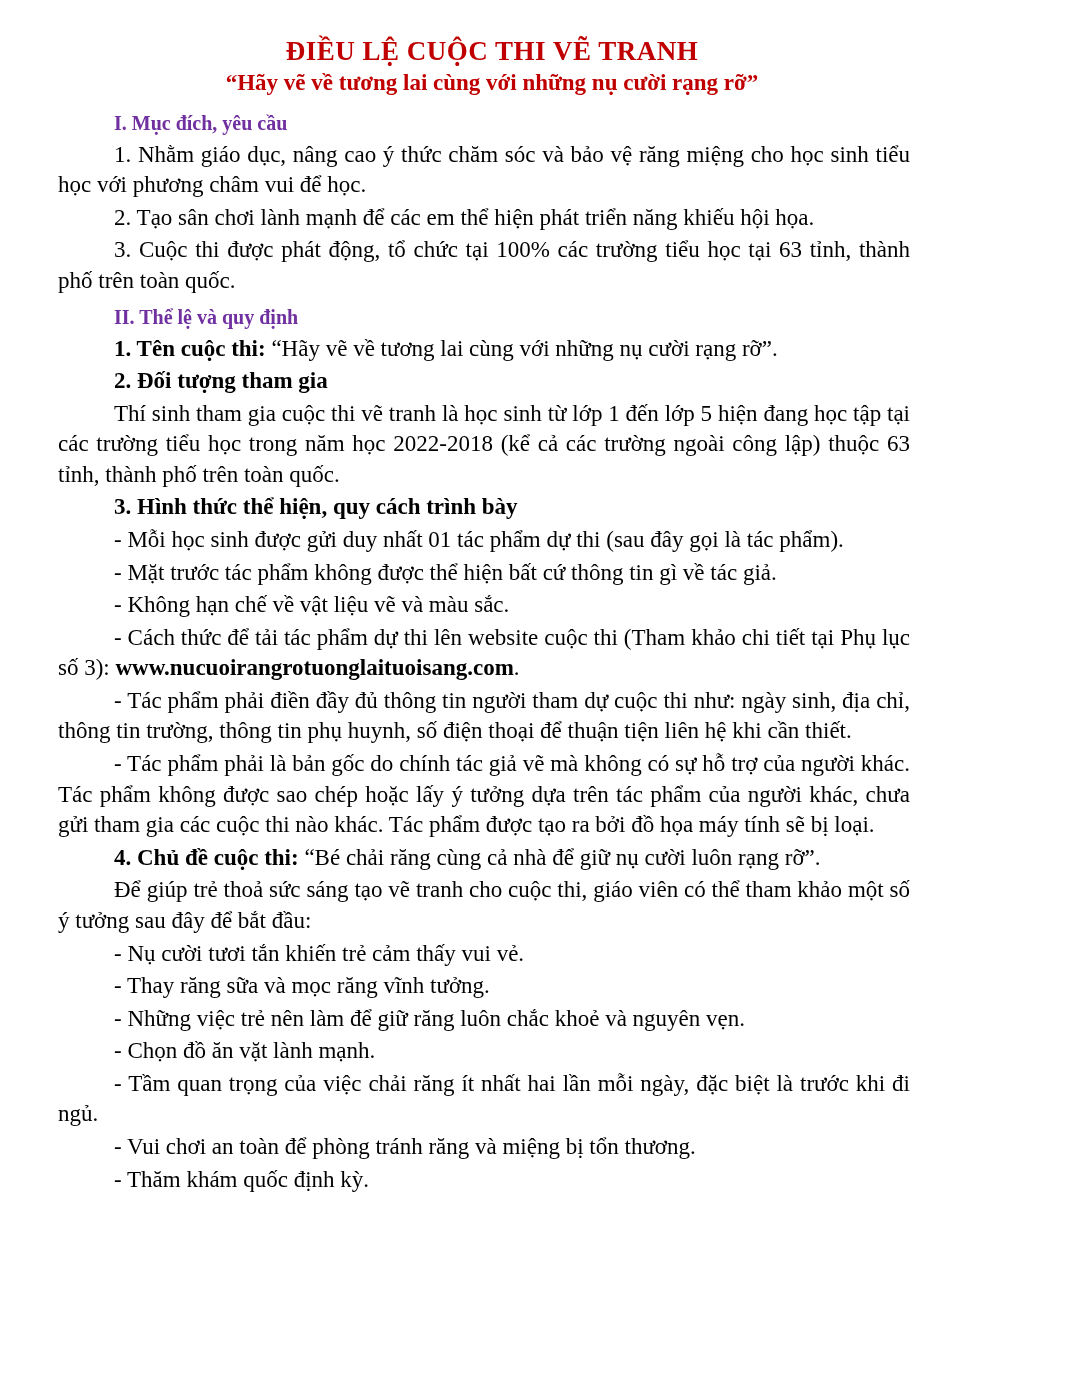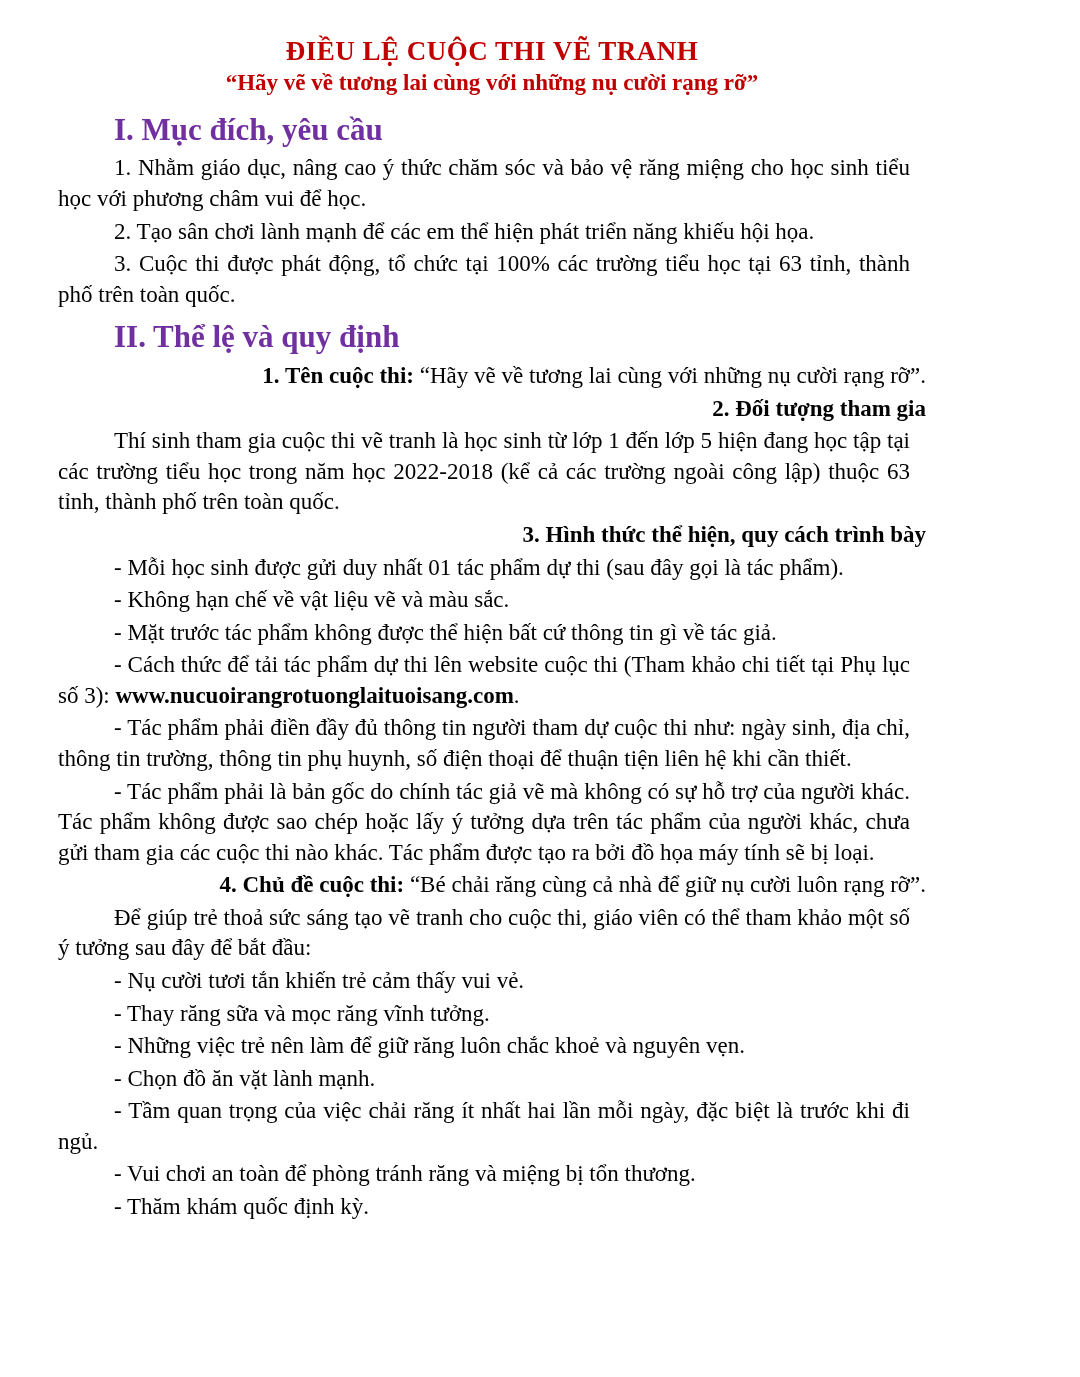--- a/index.html
+++ b/index.html
@@ -33,21 +33,21 @@
     text-align: center;
     color: #c00000;
     font-weight: bold;
     font-size: 23px;
     line-height: 1.2;
     margin: 0 0 14px 0;
   }
   .section-head {
     color: #7030a0;
     font-weight: bold;
-    font-size: 31px;
+    font-size: 20px;
     text-indent: 56px;
     margin: 8px 0 4px 0;
     line-height: 1.25;
   }
   p.body {
     font-size: 23px;
     line-height: 1.33;
     margin: 0 16px 2px 0;
     text-align: justify;
     text-indent: 56px;
@@ -55,21 +55,21 @@
   }
   p.dash {
     text-indent: 56px;
   }
   .strong-head {
     font-size: 23px;
     line-height: 1.33;
     margin: 2px 0 2px 0;
     text-indent: 56px;
     font-weight: bold;
-    text-align: right;
+    text-align: left;
   }
   .strong-head .normal {
     font-weight: normal;
   }
   .url {
     font-weight: bold;
   }
 </style>
 </head>
 <body>
@@ -88,22 +88,22 @@
 
   <p class="strong-head">
     <span>1. Tên cuộc thi:</span><span class="normal"> “Hãy vẽ về tương lai cùng với những nụ cười rạng rỡ”.</span>
   </p>
 
   <p class="strong-head">2. Đối tượng tham gia</p>
   <p class="body">Thí sinh tham gia cuộc thi vẽ tranh là học sinh từ lớp 1 đến lớp 5 hiện đang học tập tại các trường tiểu học trong năm học 2022-2018 (kể cả các trường ngoài công lập) thuộc 63 tỉnh, thành phố trên toàn quốc.</p>
 
   <p class="strong-head">3. Hình thức thể hiện, quy cách trình bày</p>
   <p class="body dash">- Mỗi học sinh được gửi duy nhất 01 tác phẩm dự thi (sau đây gọi là tác phẩm).</p>
+  <p class="body dash">- Mặt trước tác phẩm không được thể hiện bất cứ thông tin gì về tác giả.</p>
   <p class="body dash">- Không hạn chế về vật liệu vẽ và màu sắc.</p>
-  <p class="body dash">- Mặt trước tác phẩm không được thể hiện bất cứ thông tin gì về tác giả.</p>
 
   <p class="body dash">
     <span>- Cách thức để tải tác phẩm dự thi lên website cuộc thi (Tham khảo chi tiết tại Phụ lục số 3): </span><span class="url">www.nucuoirangrotuonglaituoisang.com</span><span>.</span>
   </p>
 
   <p class="body dash">- Tác phẩm phải điền đầy đủ thông tin người tham dự cuộc thi như: ngày sinh, địa chỉ, thông tin trường, thông tin phụ huynh, số điện thoại để thuận tiện liên hệ khi cần thiết.</p>
   <p class="body dash">- Tác phẩm phải là bản gốc do chính tác giả vẽ mà không có sự hỗ trợ của người khác. Tác phẩm không được sao chép hoặc lấy ý tưởng dựa trên tác phẩm của người khác, chưa gửi tham gia các cuộc thi nào khác. Tác phẩm được tạo ra bởi đồ họa máy tính sẽ bị loại.</p>
 
   <p class="strong-head">
     <span>4. Chủ đề cuộc thi:</span><span class="normal"> “Bé chải răng cùng cả nhà để giữ nụ cười luôn rạng rỡ”.</span>

